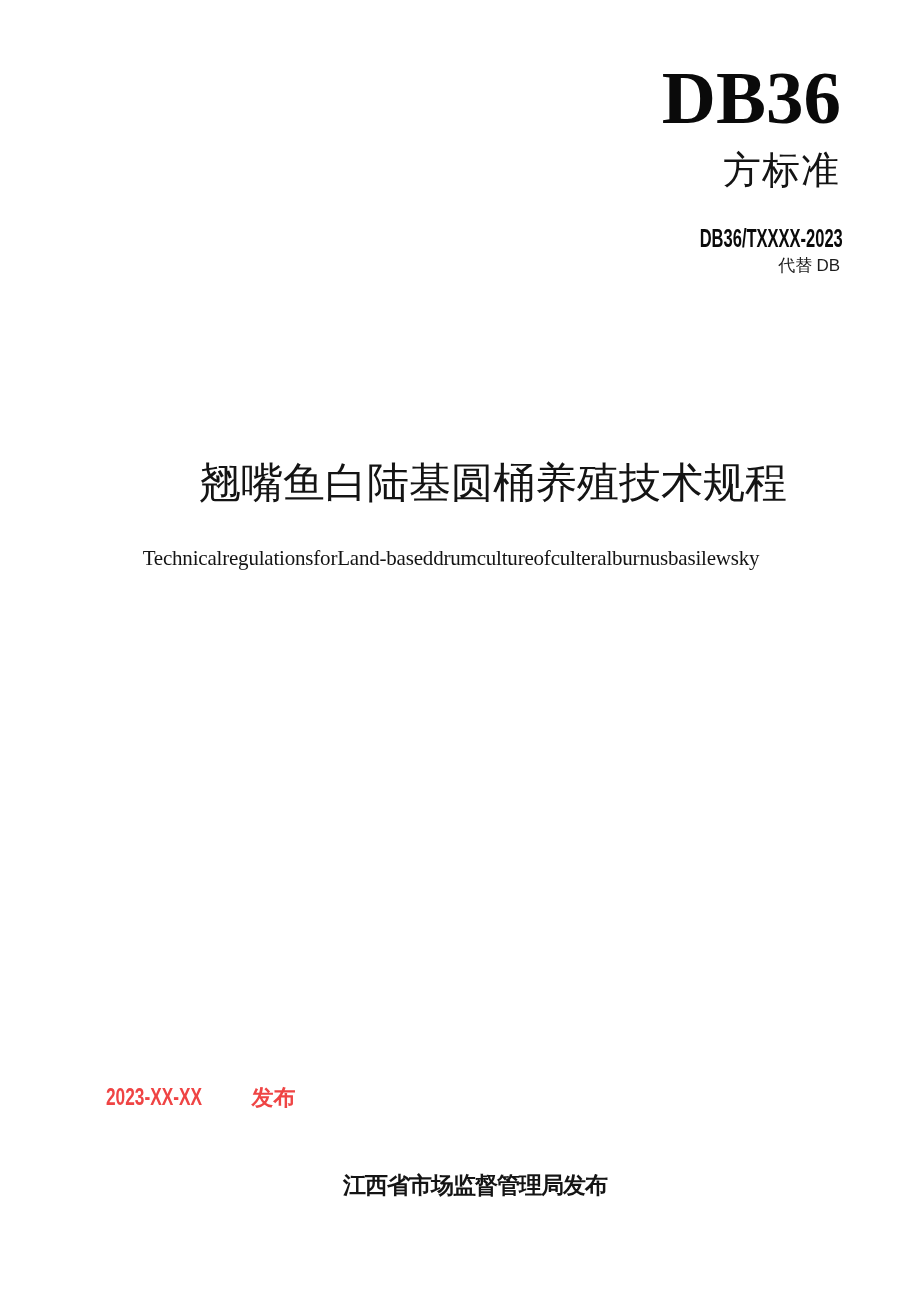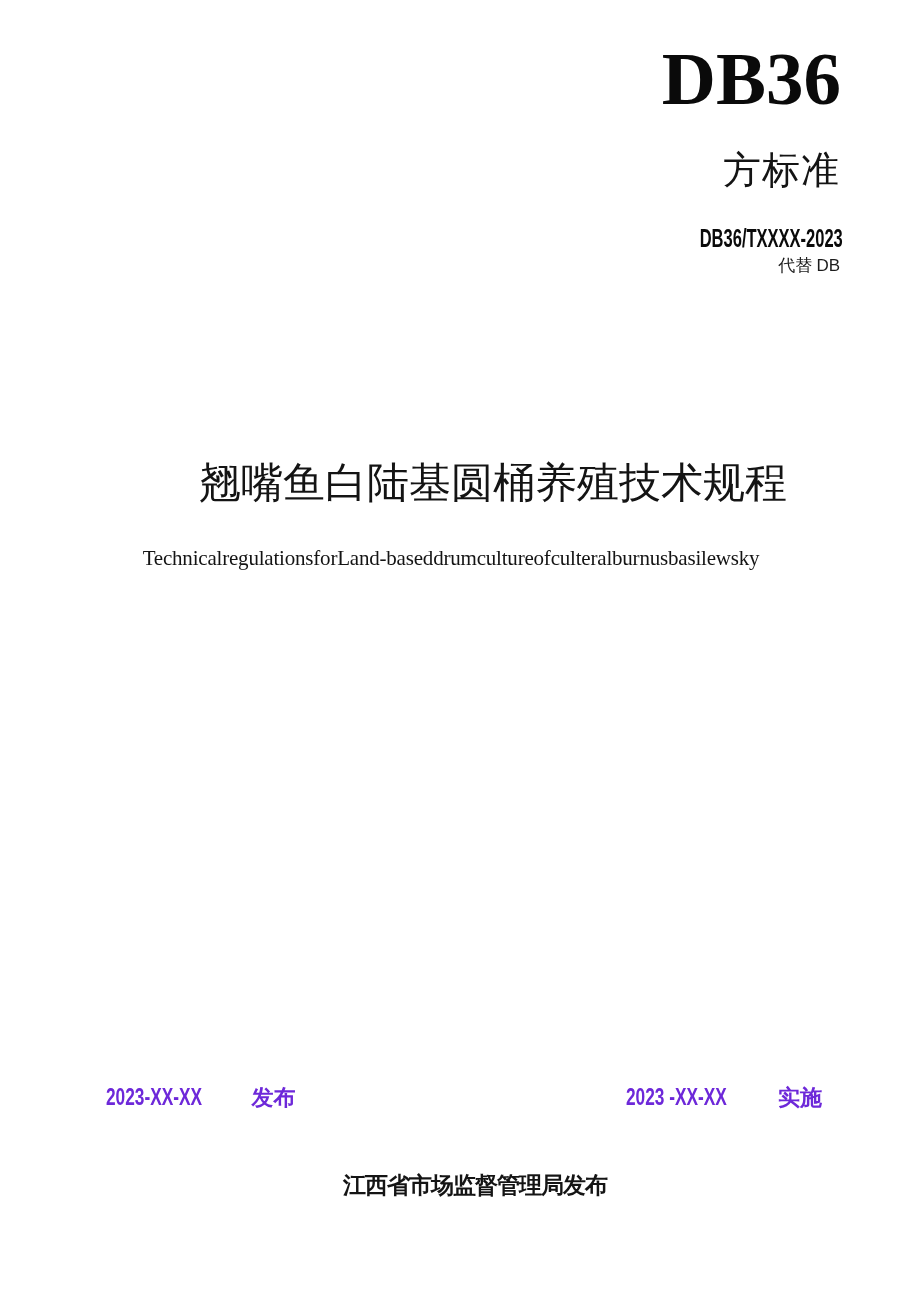--- a/index.html
+++ b/index.html
@@ -13,21 +13,21 @@
     height: 1301px;
     background: #ffffff;
     color: #111111;
     overflow: hidden;
     font-family: "Liberation Serif", "DejaVu Serif", serif;
   }
 
   
   .logo {
     position: absolute;
-    top: 41px;
+    top: 60px;
     right: 79px;
     font-family: "Liberation Serif", "DejaVu Serif", serif;
     font-weight: 700;
     font-size: 75px;
     line-height: 1;
     letter-spacing: 0px;
     color: #0a0a0a;
     white-space: nowrap;
     margin-left: 8px;
   }
@@ -107,21 +107,21 @@
     top: 1084px;
     left: 106px;
     right: 98px;
     display: flex;
     justify-content: space-between;
     align-items: baseline;
     font-family: "Liberation Sans", "DejaVu Sans", sans-serif;
     font-weight: 700;
     font-size: 22px;
     line-height: 1.1;
-    color: #6d28d9;
+    color: #ef4444;
     white-space: nowrap;
   }
   .date-num {
     display: inline-block;
     font-size: 24px;
     transform: scaleX(0.72);
     transform-origin: left center;
     margin-right: -18px; 
   }
   .date-label {
@@ -162,21 +162,17 @@
 
   <div class="title-cn">翘嘴鱼白陆基圆桶养殖技术规程</div>
 
   <div class="title-en">TechnicalregulationsforLand-baseddrumcultureofculteralburnusbasilewsky</div>
 
   <div class="date-row">
     <div>
       <span class="date-num">2023-XX-XX</span>
       <span class="date-label">发布</span>
     </div>
-    <div>
-      <span class="date-num">2023 -XX-XX</span>
-      <span class="date-label">实施</span>
-    </div>
   </div>
 
   <div class="publisher">江西省市场监督管理局发布</div>
 
 </div>
 
 </body></html>

